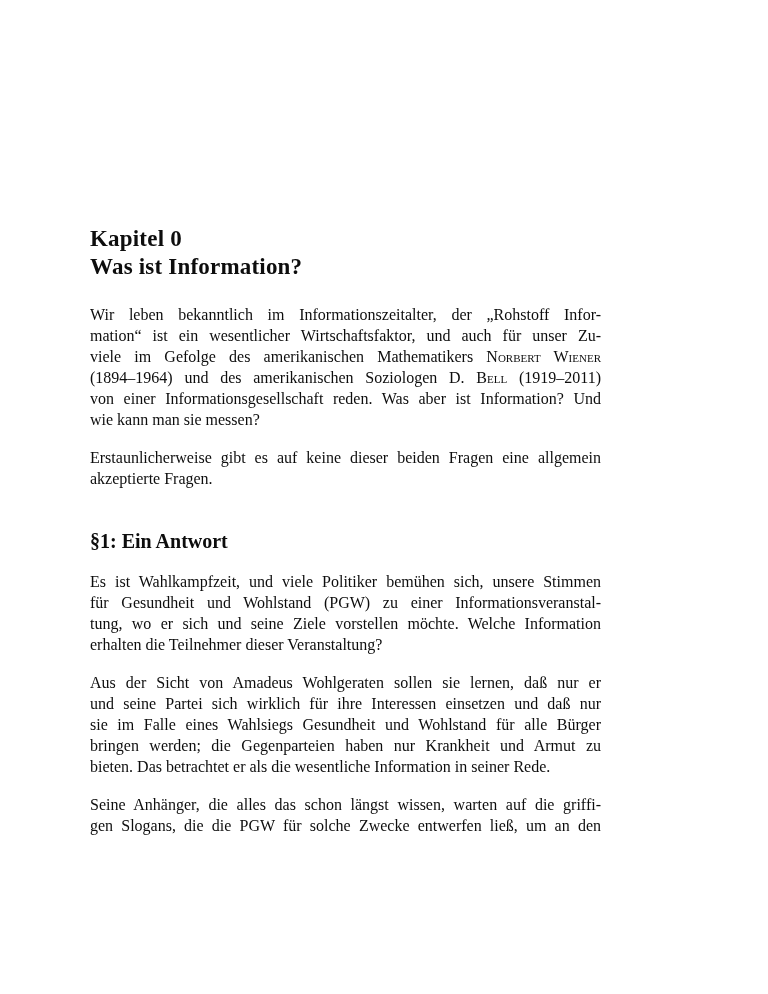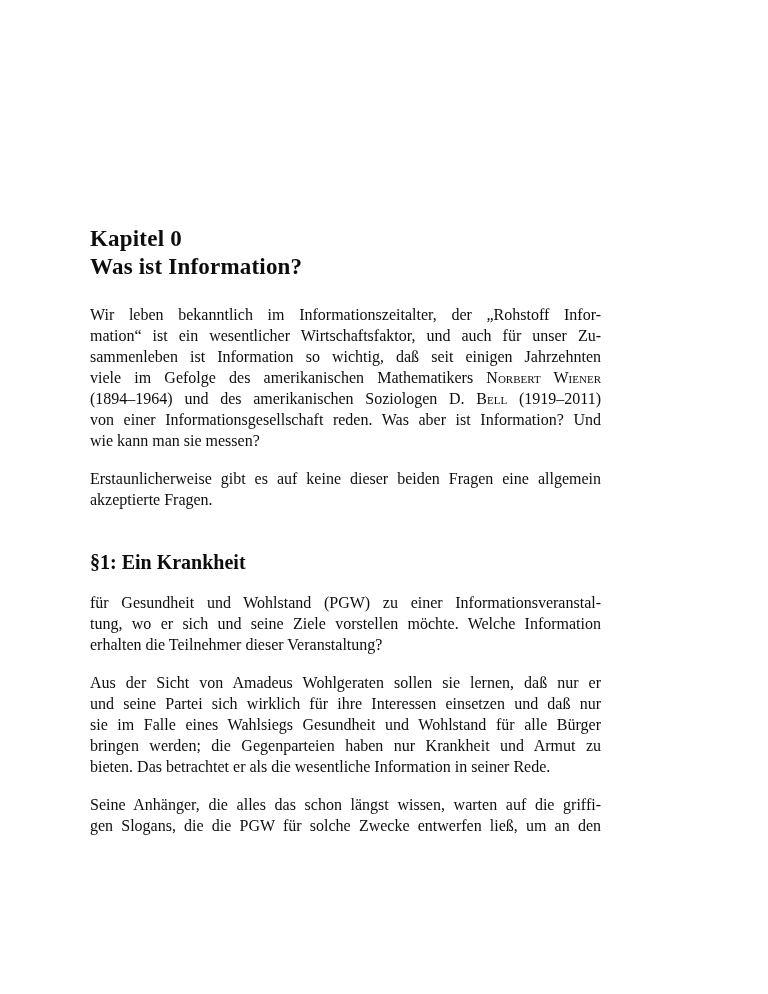--- a/index.html
+++ b/index.html
@@ -62,35 +62,35 @@
   <div class="content">
 
     <h1 class="chapter-title">
       <span class="title-line">Kapitel 0</span>
       <span class="title-line">Was ist Information?</span>
     </h1>
 
     <div class="para">
         <div class="line">Wir leben bekanntlich im Informationszeitalter, der „Rohstoff Infor-</div>
         <div class="line">mation“ ist ein wesentlicher Wirtschaftsfaktor, und auch für unser Zu-</div>
-        <div class="line">sammenleben ist Information so wichtig, daß seit einigen Jahrzehnten</div>
         <div class="line">viele im Gefolge des amerikanischen Mathematikers <span class="sc">Norbert Wiener</span></div>
         <div class="line">(1894–1964) und des amerikanischen Soziologen D. <span class="sc">Bell</span> (1919–2011)</div>
         <div class="line">von einer Informationsgesellschaft reden. Was aber ist Information? Und</div>
         <div class="line last">wie kann man sie messen?</div>
       </div>
 
     <div class="para">
         <div class="line">Erstaunlicherweise gibt es auf keine dieser beiden Fragen eine allgemein</div>
         <div class="line last">akzeptierte Fragen.</div>
       </div>
 
-    <h2 class="section-title">§1: Ein Krankheit</h2>
+    <h2 class="section-title">§1: Ein Antwort</h2>
 
     <div class="para">
+        <div class="line">Es ist Wahlkampfzeit, und viele Politiker bemühen sich, unsere Stimmen</div>
         <div class="line">für Gesundheit und Wohlstand (PGW) zu einer Informationsveranstal-</div>
         <div class="line">tung, wo er sich und seine Ziele vorstellen möchte. Welche Information</div>
         <div class="line last">erhalten die Teilnehmer dieser Veranstaltung?</div>
       </div>
 
     <div class="para">
         <div class="line">Aus der Sicht von Amadeus Wohlgeraten sollen sie lernen, daß nur er</div>
         <div class="line">und seine Partei sich wirklich für ihre Interessen einsetzen und daß nur</div>
         <div class="line">sie im Falle eines Wahlsiegs Gesundheit und Wohlstand für alle Bürger</div>
         <div class="line">bringen werden; die Gegenparteien haben nur Krankheit und Armut zu</div>

